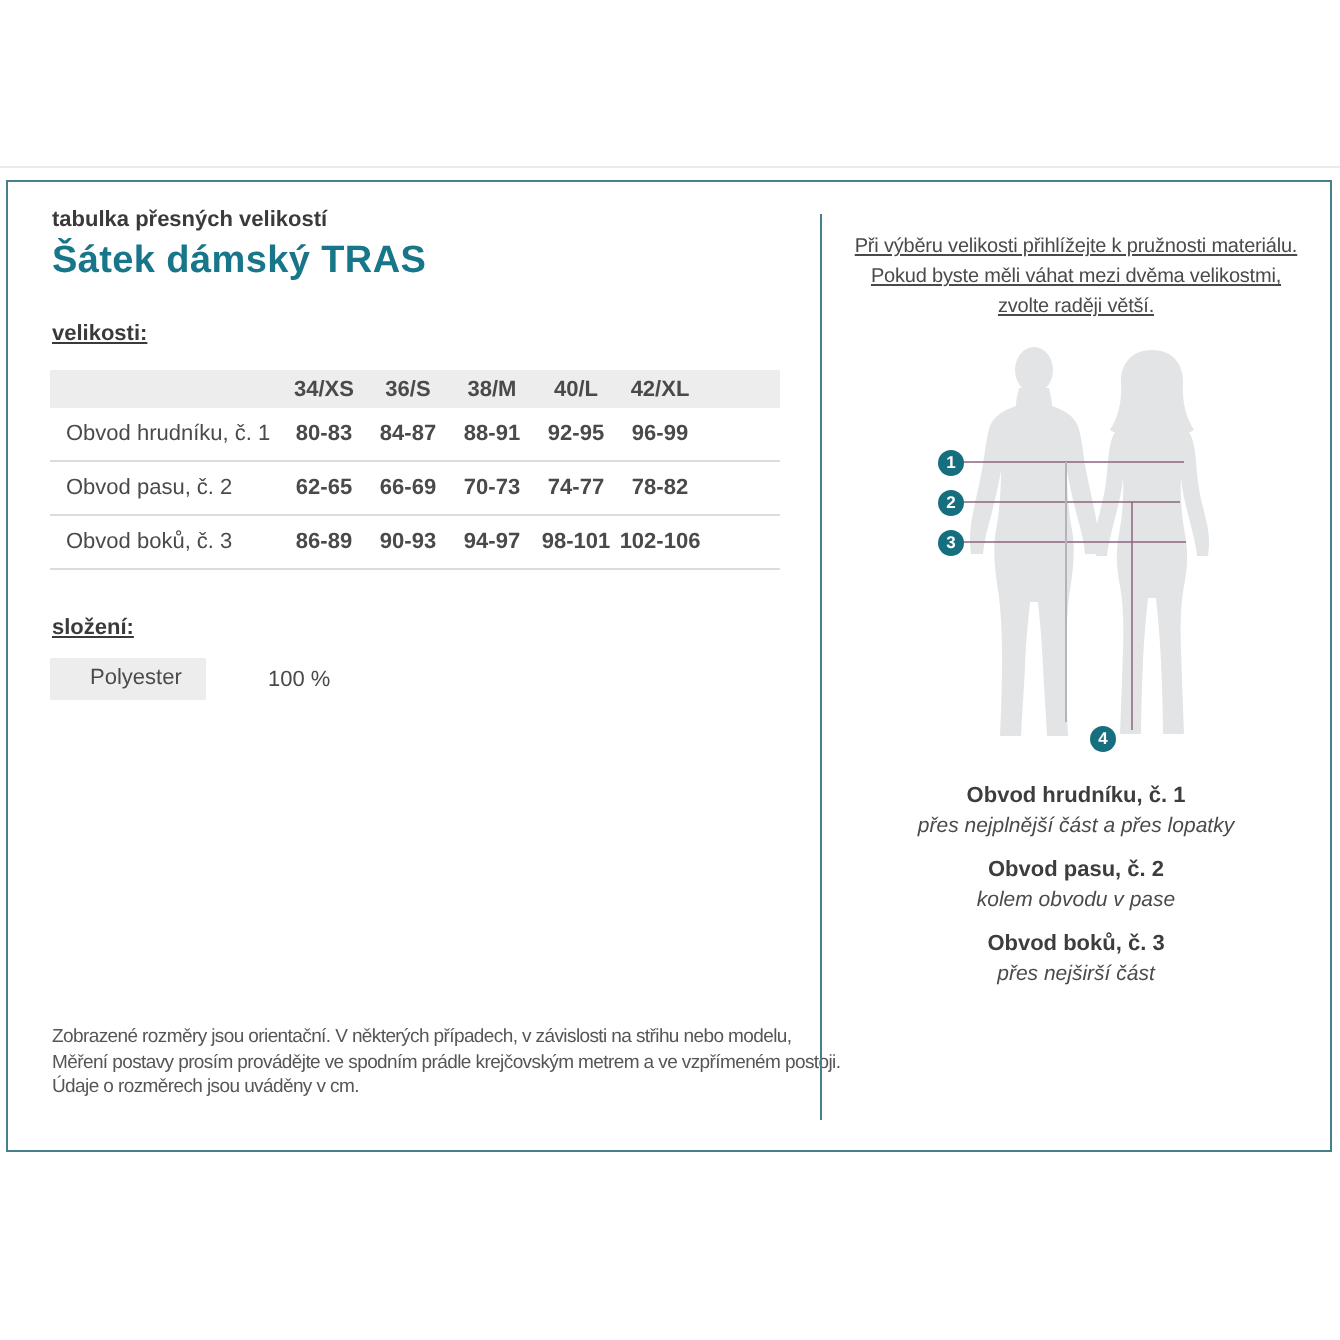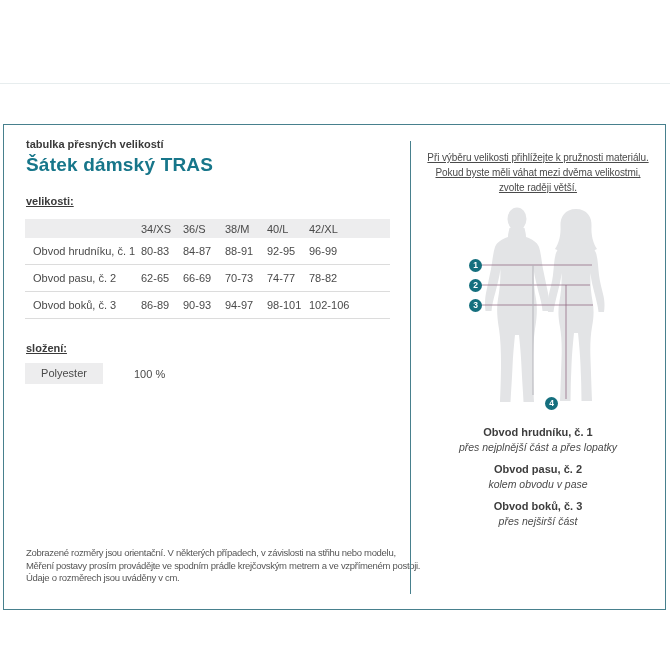--- a/index.html
+++ b/index.html
@@ -3,41 +3,41 @@
 <meta charset="utf-8">
 <style>
   * { margin:0; padding:0; box-sizing:border-box; }
   html,body { width:670px; height:670px; background:#ffffff;
     font-family:"Liberation Sans", sans-serif; color:#4a4a4a; }
   #page { position:relative; width:670px; height:670px; background:#fff; overflow:hidden; }
 
   .top-rule { position:absolute; left:0; top:83px; width:670px; height:1px; background:#e7edee; }
 
   .main-box { position:absolute; left:3px; top:90px; width:663px; height:486px;
-    border:1px solid #47808d; background:#fff;margin-top:34px; }
+    border:1px solid #47808d; background:#fff; }
 
   
   .left-panel { position:absolute; left:0; top:0; width:406px; height:100%; }
 
   .eyebrow { position:absolute; left:22px; top:13px; font-size:11px; font-weight:bold; color:#3a3a3a; }
   .product-title { position:absolute; left:22px; top:29px; font-size:19px; font-weight:bold;
     color:#17768a; letter-spacing:0.2px; }
   .section-label { position:absolute; left:22px; font-size:11px; font-weight:bold; color:#3a3a3a;text-decoration:underline; }
   .lbl-sizes { top:70px; }
   .lbl-composition { top:217px; }
 
   .size-table { position:absolute; left:21px; top:94px; width:365px; font-size:11px; }
   .st-header { display:flex; height:19px; align-items:center; background:#ededee; color:#4a4a4a; }
   .st-row { display:flex; height:27px; align-items:center; border-bottom:1px solid #dcdcdc; }
   .st-label { width:116px; padding-left:8px; white-space:nowrap; }
-  .st-cell { width:42px; white-space:nowrap; }
+  .st-cell { width:42px; text-align:center; white-space:nowrap;font-weight:bold; }
 
   .composition-row { position:absolute; left:21px; top:238px; display:flex; align-items:center; }
   .material-chip { width:78px; height:21px; background:#ededee; font-size:11px;
-    line-height:21px; padding-left:0; color:#4a4a4a;text-align:center; }
+    line-height:21px; padding-left:20px; color:#4a4a4a; }
   .material-pct { margin-left:31px; font-size:11px; color:#4a4a4a; }
 
   .disclaimer { position:absolute; left:22px; top:422px; font-size:9.5px; letter-spacing:-0.3px;
     line-height:12.6px; color:#565656; white-space:nowrap; }
 
   
   .divider { position:absolute; left:406px; top:16px; width:1px; height:453px; background:#47808d; }
 
   
   .right-panel { position:absolute; left:407px; top:0; width:254px; height:100%; }

